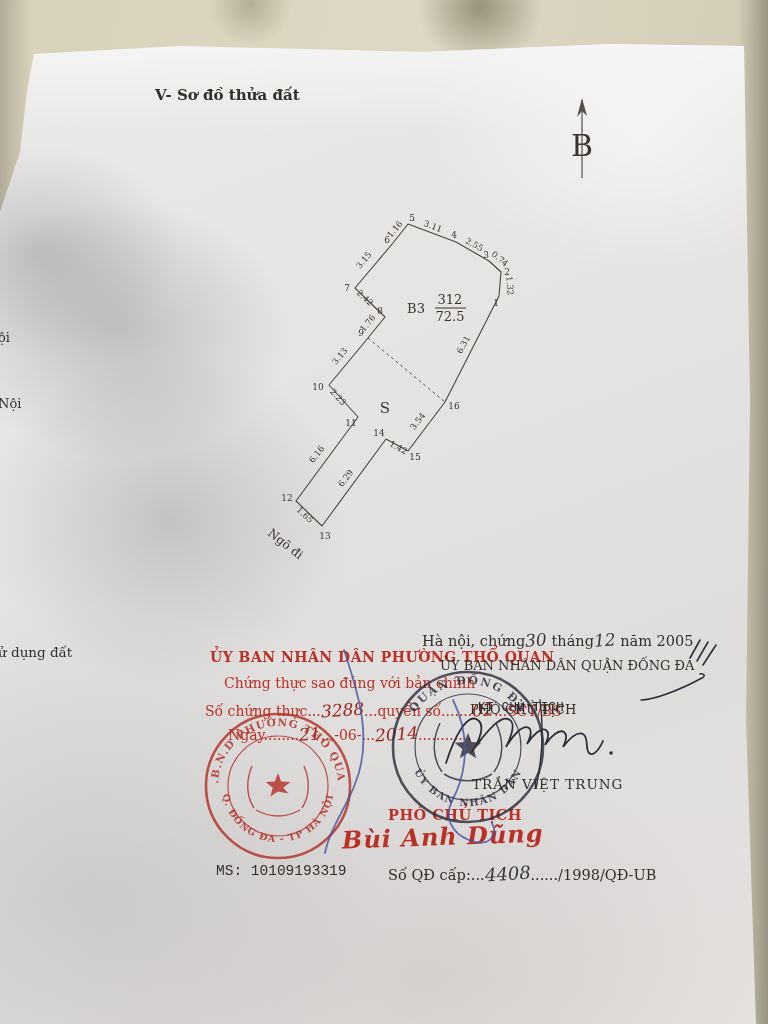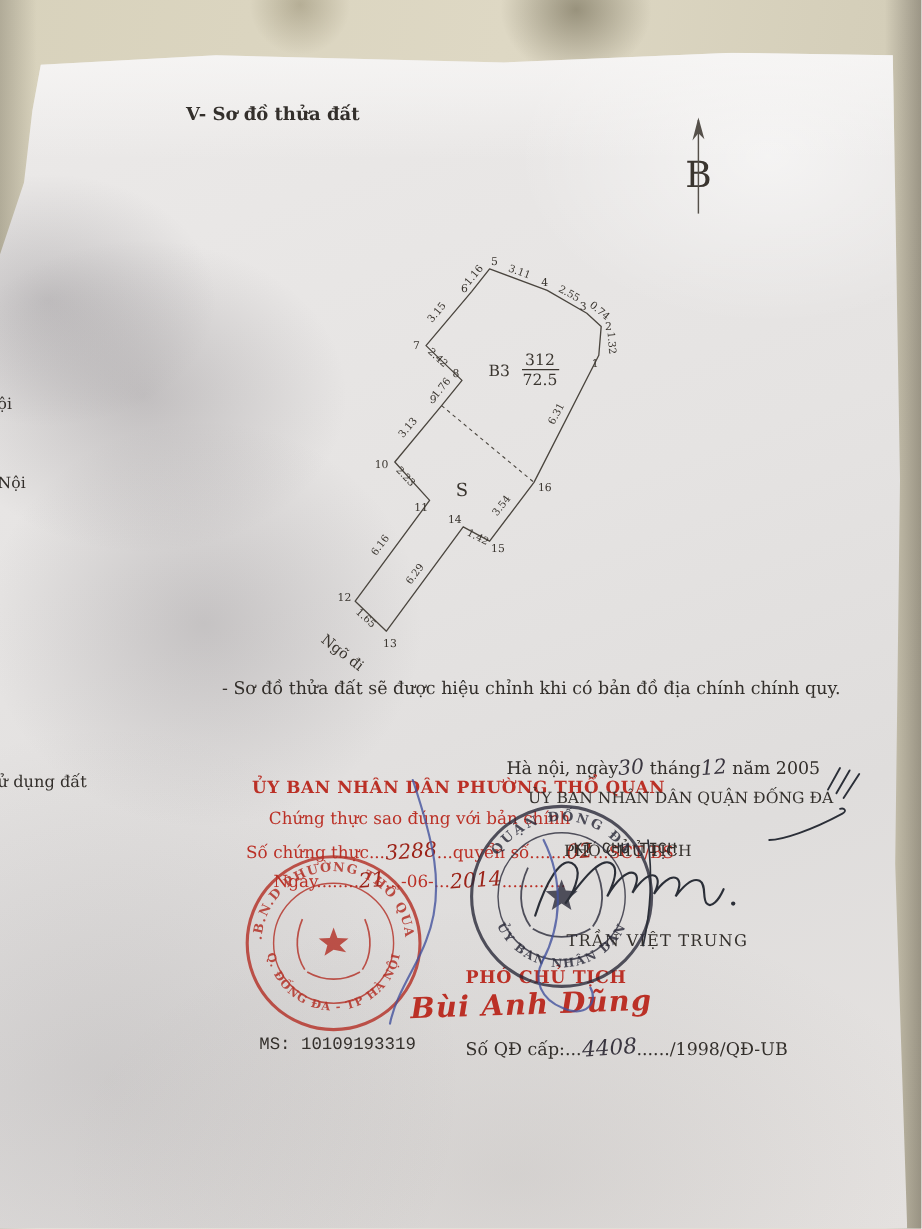--- a/index.html
+++ b/index.html
@@ -89,24 +89,23 @@
     <text x="116" y="62" font-size="8.5" text-anchor="middle" transform="rotate(-50,116,62)">3.15</text>
 
     <text x="166" y="113" font-size="13" text-anchor="middle">B3</text>
     <text x="200" y="104" font-size="13" text-anchor="middle">312</text>
     <line x1="185" y1="108" x2="216" y2="108" stroke="#3a352f" stroke-width="1"></line>
     <text x="200" y="121" font-size="13" text-anchor="middle">72.5</text>
     <text x="135" y="213" font-size="15" text-anchor="middle">S</text>
     <text x="33" y="347" font-size="12" text-anchor="middle" transform="rotate(38,33,347)">Ngõ đi</text>
   </svg>
 
-  <div class="txt" style="left:185px;top:566px;font-size:14.5px;">- Sơ đồ thửa đất sẽ được hiệu chỉnh khi có bản đồ địa chính chính quy.</div>
 
   <div class="txt" style="left:422px;top:630px;font-size:14.5px;">
-    <span>Hà nội, ngày</span><span class="hw hw-ink">30</span>
+    <span>Hà nội, chứng</span><span class="hw hw-ink">30</span>
     <span>tháng</span><span class="hw hw-ink">12</span>
     <span>năm 2005</span>
   </div>
 
   <div class="txt red" style="left:224px;top:675px;font-size:14px;">Chứng thực sao đúng với bản chính</div>
   <div class="txt red bold" style="left:210px;top:649px;font-size:14px;letter-spacing:.5px;">ỦY BAN NHÂN DÂN PHƯỜNG THỔ QUAN</div>
   <div class="txt red" style="left:205px;top:700px;font-size:14px;">
     <span>Số chứng thực...</span><span class="hw hw-red">3288</span><span>...quyển số.......</span><span class="hw hw-red">02</span><span>...SCT/BS</span>
   </div>
   <div class="txt red" style="left:228px;top:724px;font-size:14px;">

